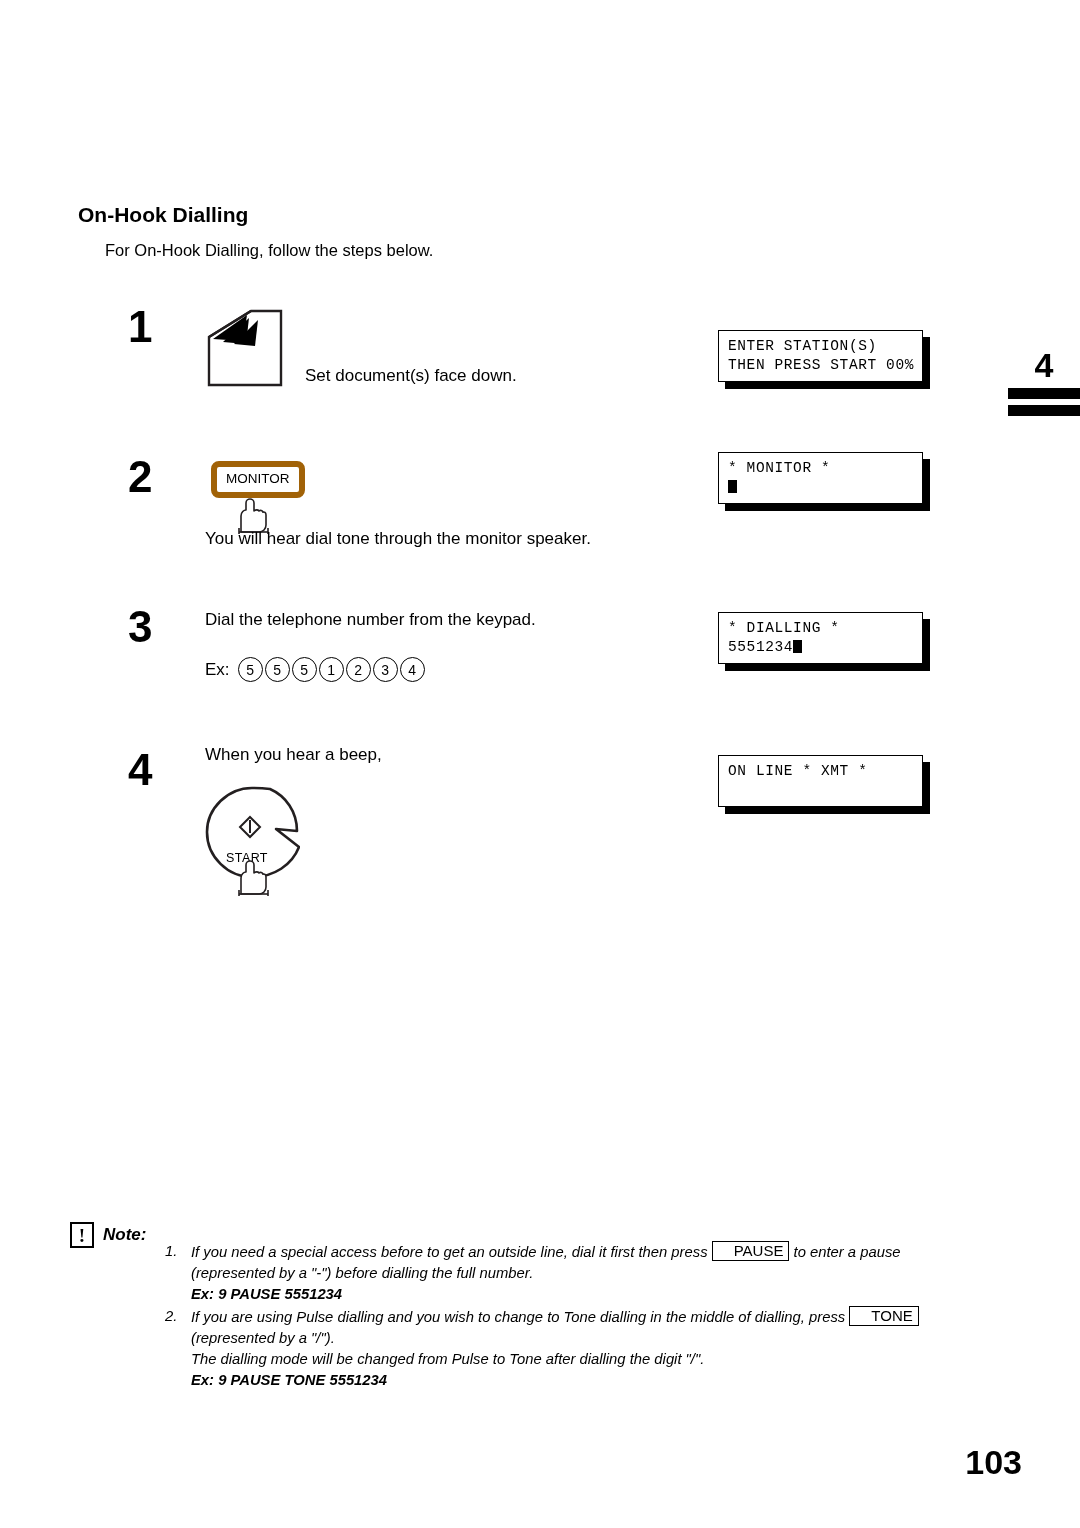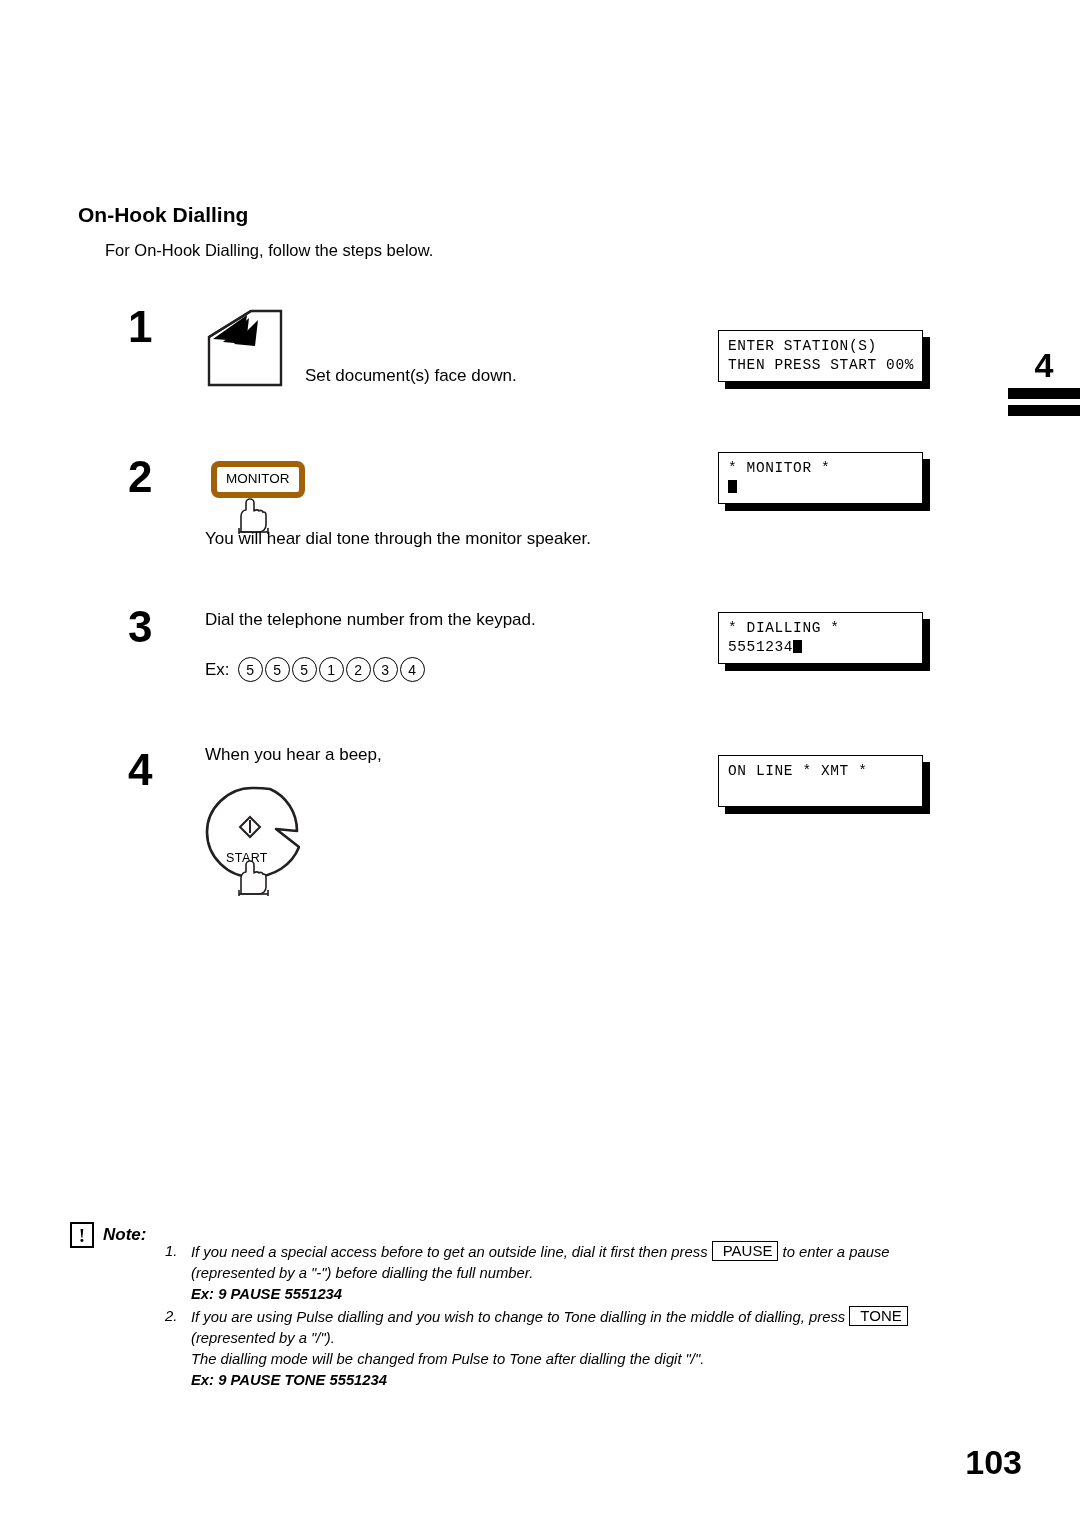--- a/index.html
+++ b/index.html
@@ -273,21 +273,21 @@
     text-align: justify;
   }
   .note-p.nojust { text-align: left; }
   .note-ex {
     font-weight: bold;
     font-style: italic;
   }
   .keycap {
     display: inline-block;
     border: 1.5px solid #000;
-    padding: 0px 5px 1px 10px;
+    padding: 0px 5px 1px 21px;
     font-style: normal;
     font-size: 15px;
     line-height: 17px;
     vertical-align: 1px;
     background: #fff;
   }
 
   
   .page-number {
     position: absolute;

